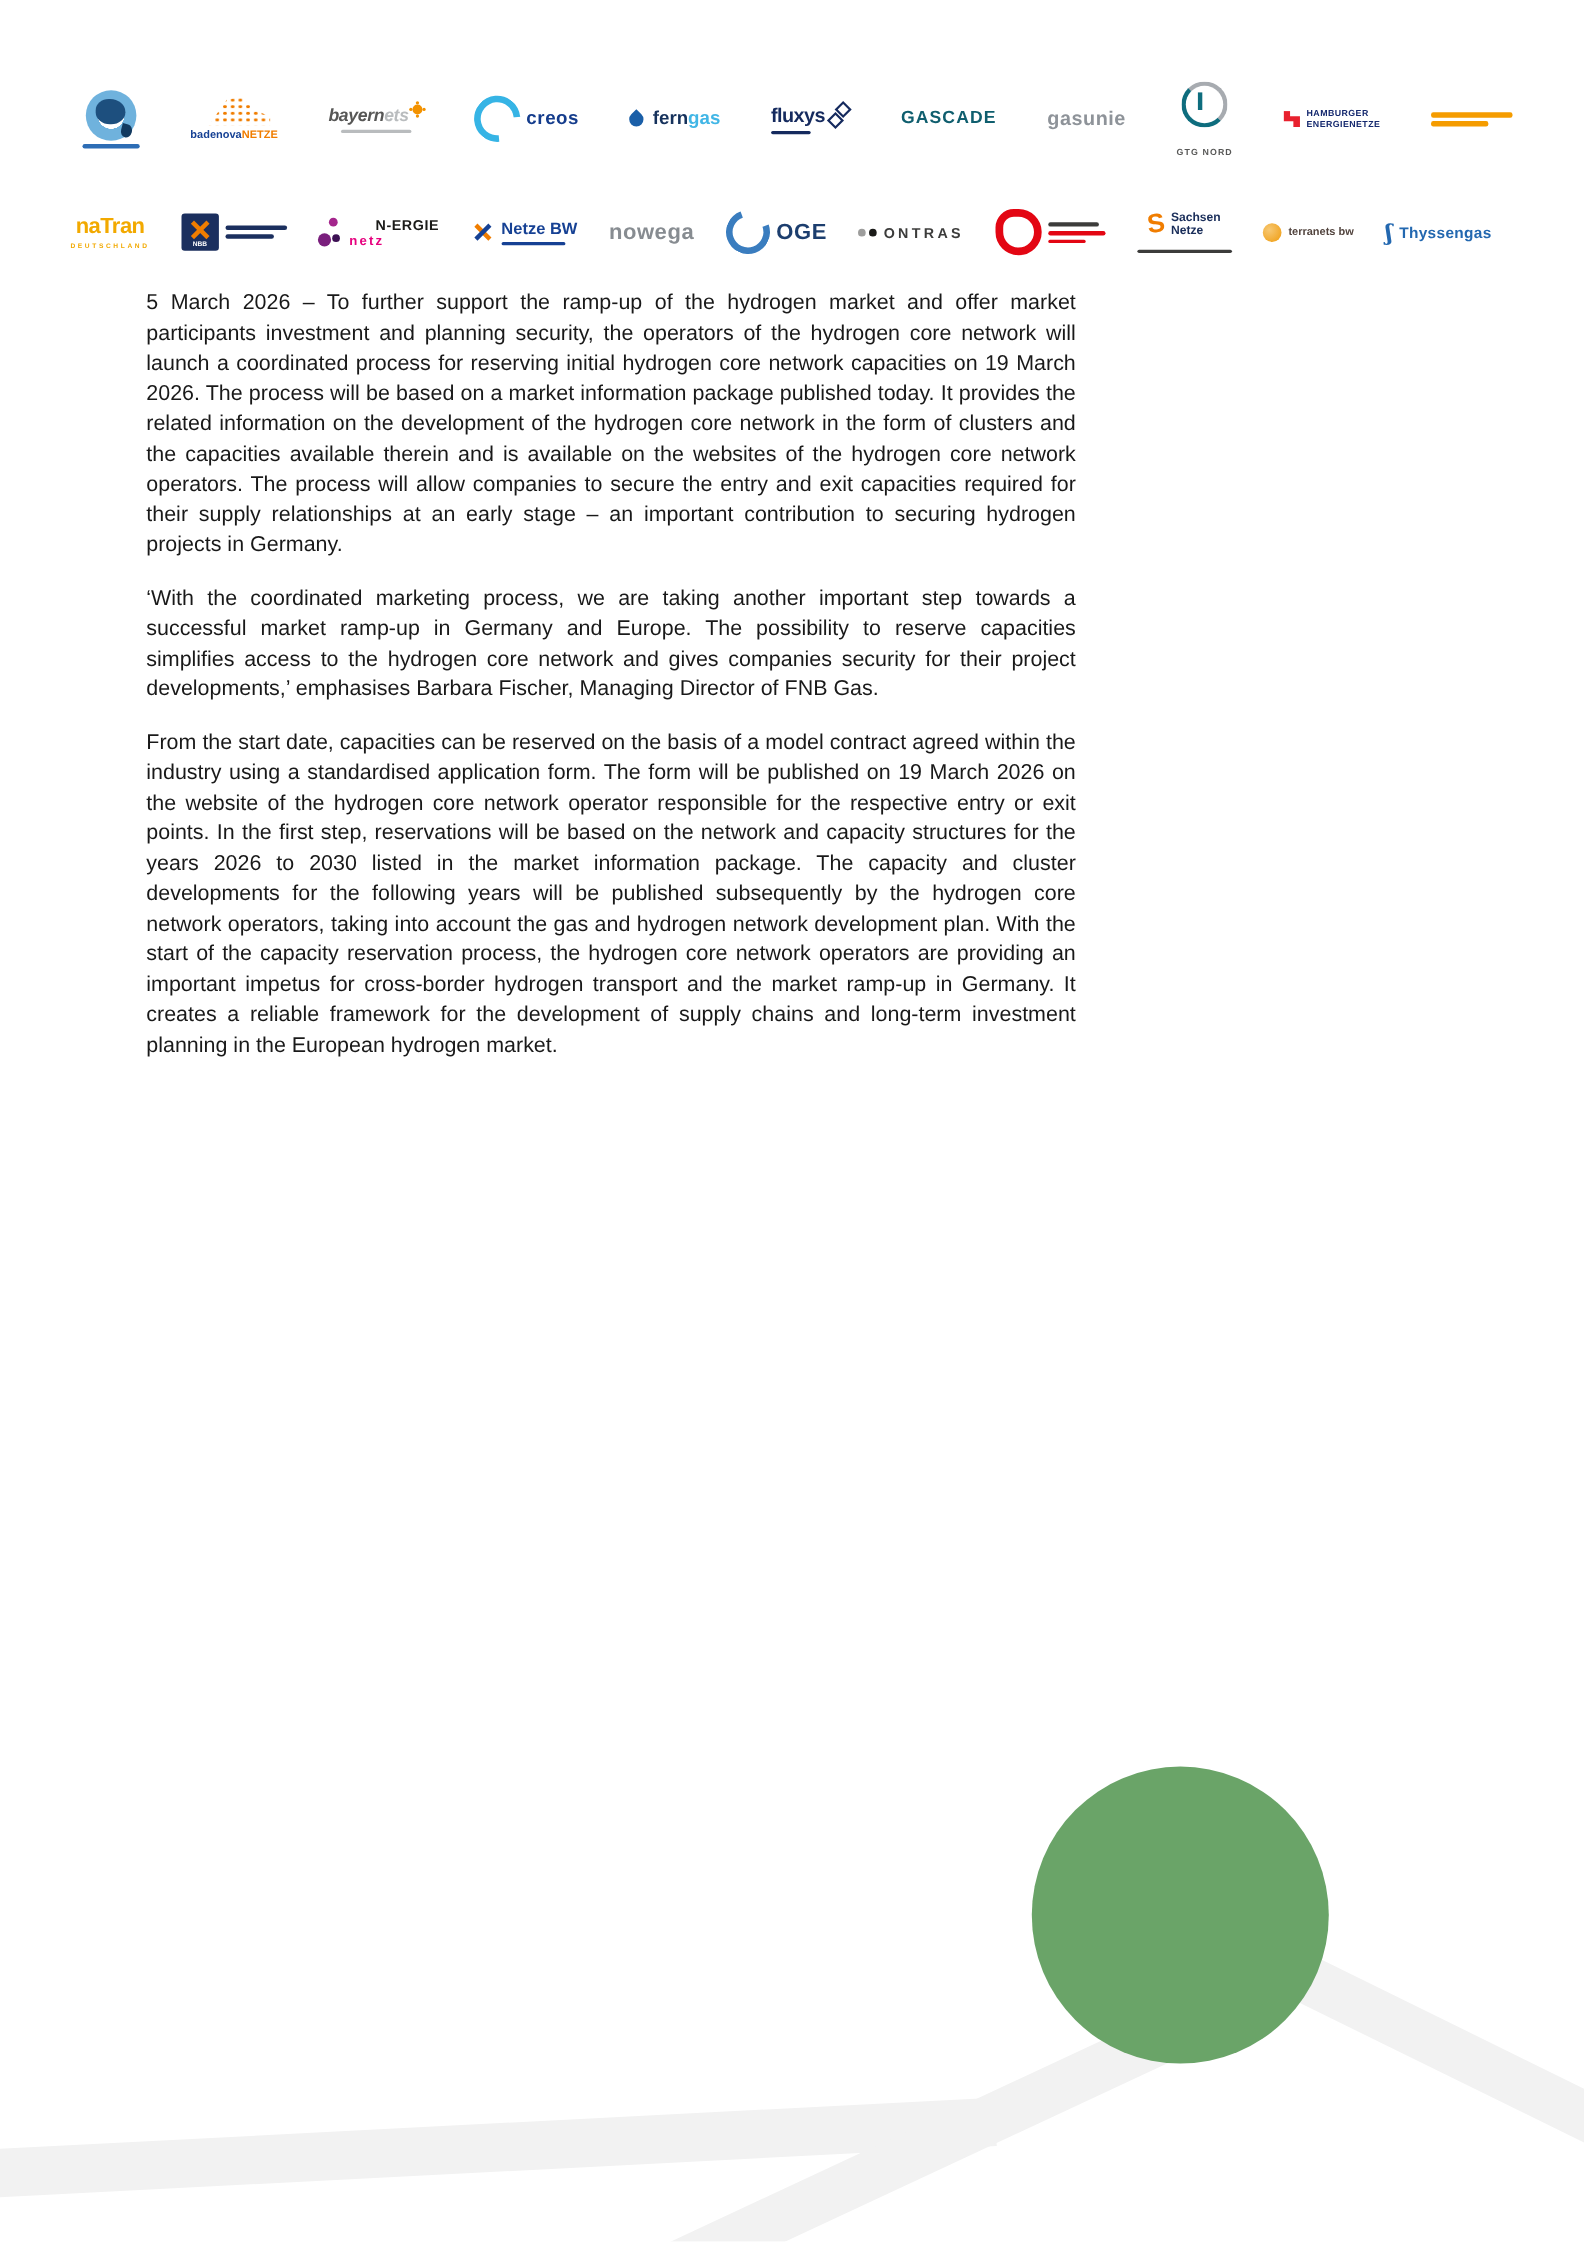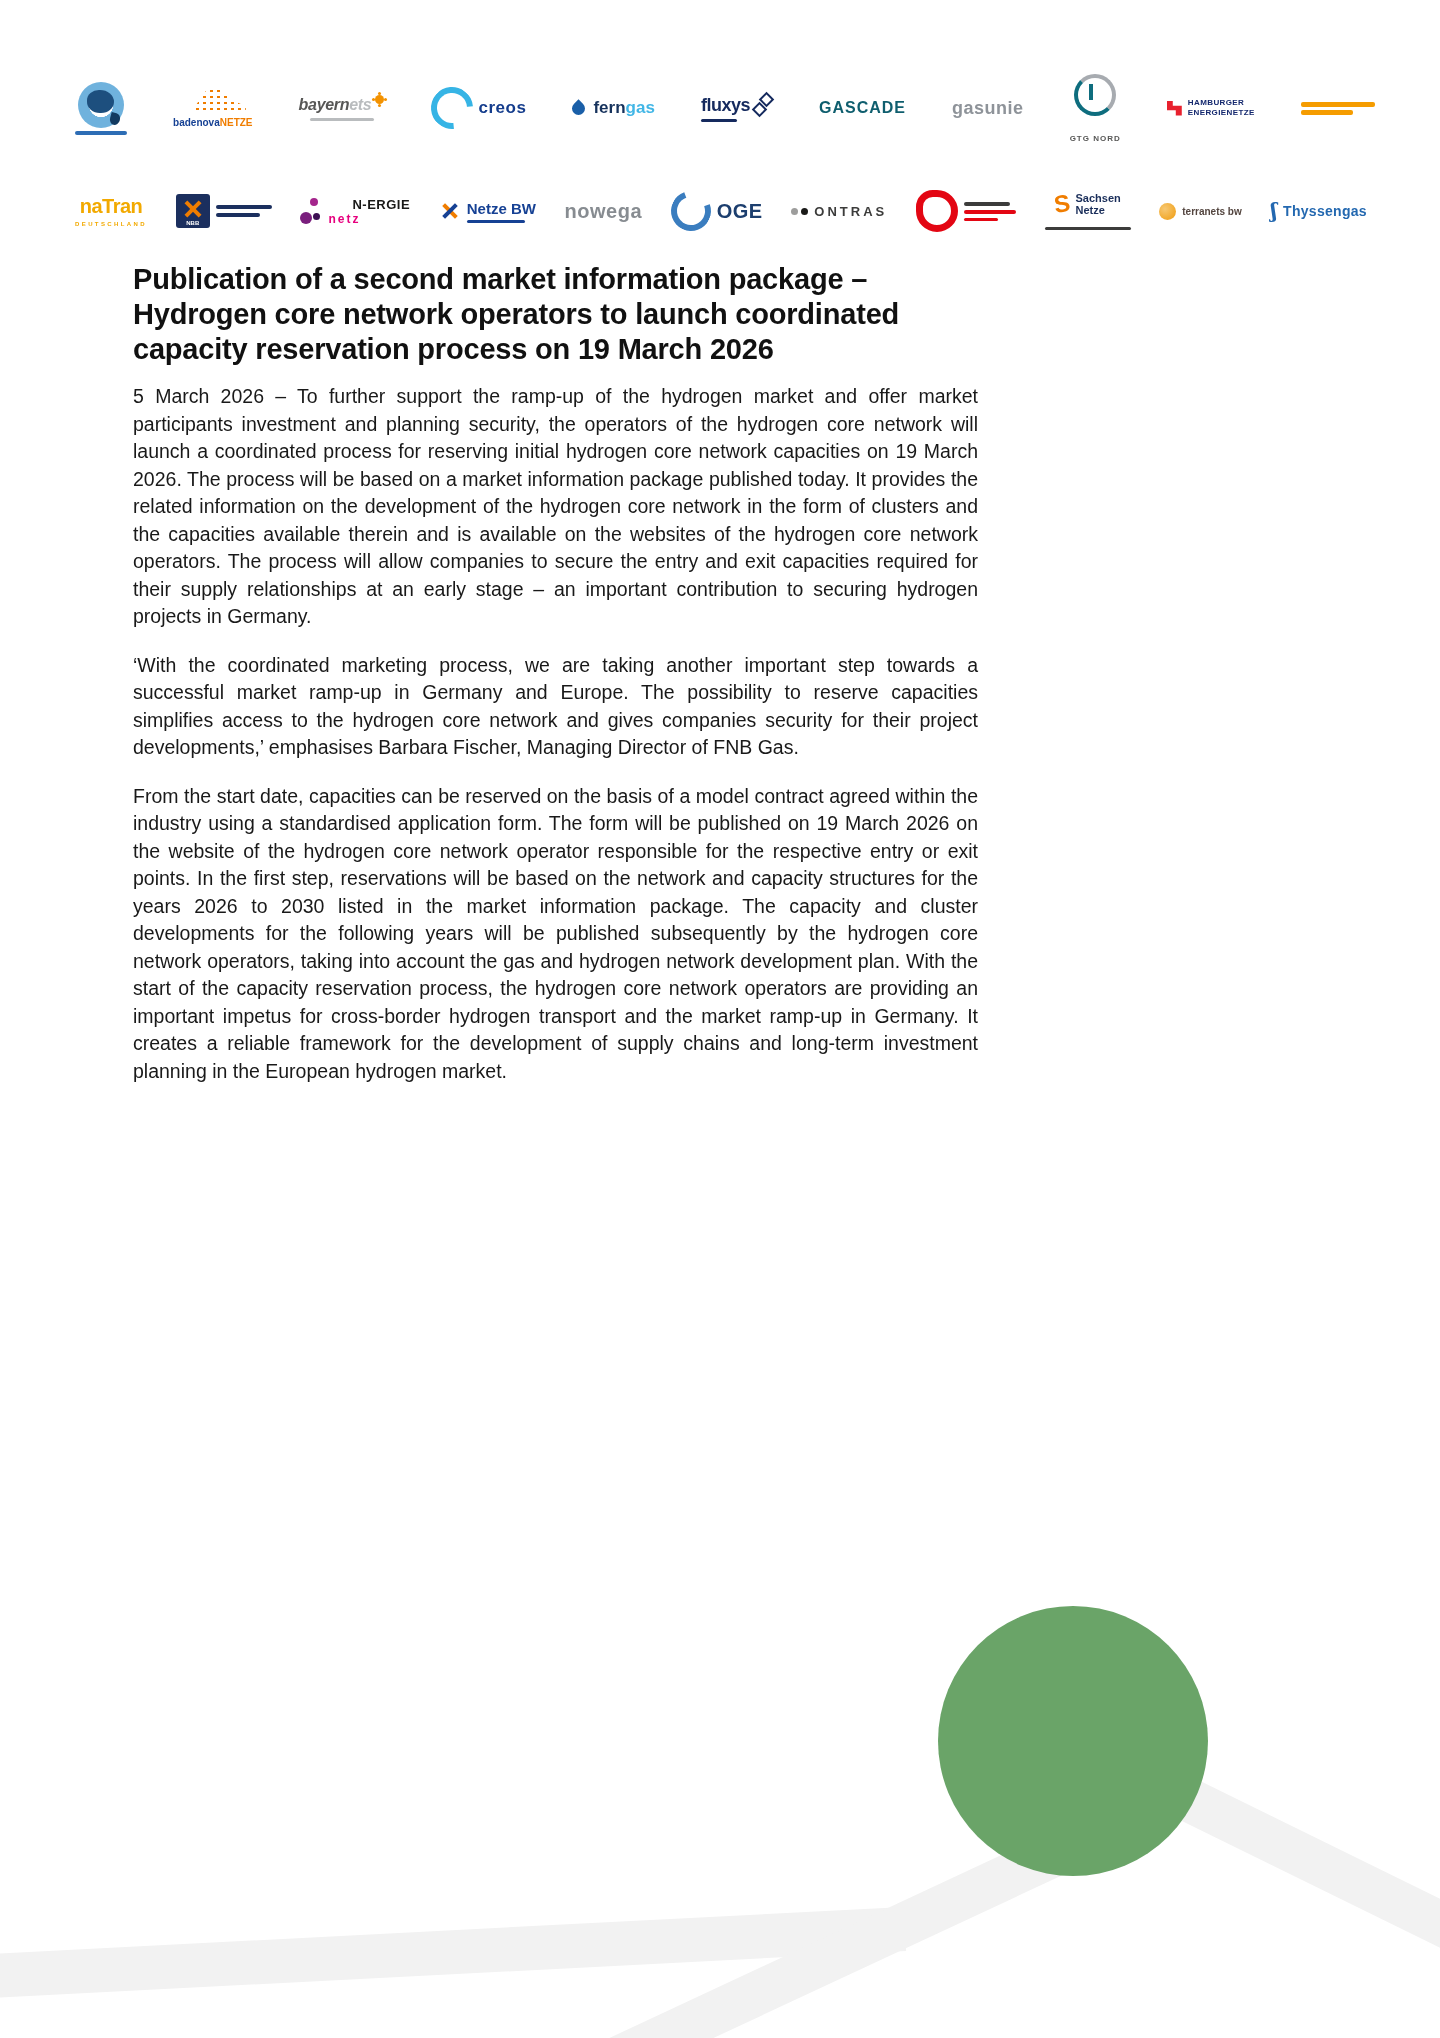--- a/index.html
+++ b/index.html
@@ -3,21 +3,21 @@
 <meta charset="utf-8">
 <style>
   html,body{margin:0;padding:0;background:#ffffff;}
   .page{
     position:relative;width:1440px;height:2038px;background:#ffffff;
     overflow:hidden;font-family:"Liberation Sans",sans-serif;
   }
   
   .logo-row{position:absolute;display:flex;align-items:center;justify-content:space-between;}
   .row1{left:75px;top:74px;width:1300px;height:68px;}
-  .row2{left:75px;top:180px;width:1292px;height:62px;}
+  .row2{left:64px;top:180px;width:1292px;height:62px;}
   .logo{display:flex;align-items:center;gap:6px;flex-direction:row;}
   .logo .stack{display:flex;flex-direction:column;align-items:center;gap:3px;}
   .bar{height:4px;border-radius:2px;background:#c7ccd6;}
   
   .swirl{width:46px;height:46px;border-radius:50%;position:relative;
     background:radial-gradient(closest-side,rgba(0,0,0,0) 52%,#6fb2dd 53% 100%);}
   .swirl::after{content:"";position:absolute;left:9px;top:8px;width:27px;height:23px;
     background:#1d4f7e;border-radius:46% 54% 50% 50%;}
   .swirl::before{content:"";position:absolute;right:4px;bottom:3px;width:10px;height:12px;
     background:#123a60;border-radius:0 50% 50% 50%;transform:rotate(15deg);z-index:2;}
@@ -285,25 +285,20 @@
     </div>
 
     <div class="logo">
       <div class="ty-icon">ʃ</div>
       <div class="ty-text">Thyssengas</div>
     </div>
 
   </div>
 
   <main class="article">
-    <h1>
-      <span>Publication of a second market information package –</span>
-      <span>Hydrogen core network operators to launch coordinated</span>
-      <span>capacity reservation process on 19 March 2026</span>
-    </h1>
     <p>5 March 2026 – To further support the ramp-up of the hydrogen market and offer market participants investment and planning security, the operators of the hydrogen core network will launch a coordinated process for reserving initial hydrogen core network capacities on 19 March 2026. The process will be based on a market information package published today. It provides the related information on the development of the hydrogen core network in the form of clusters and the capacities available therein and is available on the websites of the hydrogen core network operators. The process will allow companies to secure the entry and exit capacities required for their supply relationships at an early stage – an important contribution to securing hydrogen projects in Germany.</p>
     <p>‘With the coordinated marketing process, we are taking another important step towards a successful market ramp-up in Germany and Europe. The possibility to reserve capacities simplifies access to the hydrogen core network and gives companies security for their project developments,’ emphasises Barbara Fischer, Managing Director of FNB Gas.</p>
     <p>From the start date, capacities can be reserved on the basis of a model contract agreed within the industry using a standardised application form. The form will be published on 19 March 2026 on the website of the hydrogen core network operator responsible for the respective entry or exit points. In the first step, reservations will be based on the network and capacity structures for the years 2026 to 2030 listed in the market information package. The capacity and cluster developments for the following years will be published subsequently by the hydrogen core network operators, taking into account the gas and hydrogen network development plan. With the start of the capacity reservation process, the hydrogen core network operators are providing an important impetus for cross-border hydrogen transport and the market ramp-up in Germany. It creates a reliable framework for the development of supply chains and long-term investment planning in the European hydrogen market.</p>
   </main>
 
   <svg class="decor" viewBox="0 0 1440 2038">
     <line x1="-30" y1="1977" x2="905" y2="1929" stroke="#f2f2f2" stroke-width="44"></line>
     <line x1="1075" y1="1845" x2="610" y2="2062" stroke="#f2f2f2" stroke-width="44"></line>
     <line x1="1185" y1="1798" x2="1470" y2="1938" stroke="#f2f2f2" stroke-width="44"></line>
     <circle cx="1073" cy="1741" r="135" fill="#6aa468"></circle>

